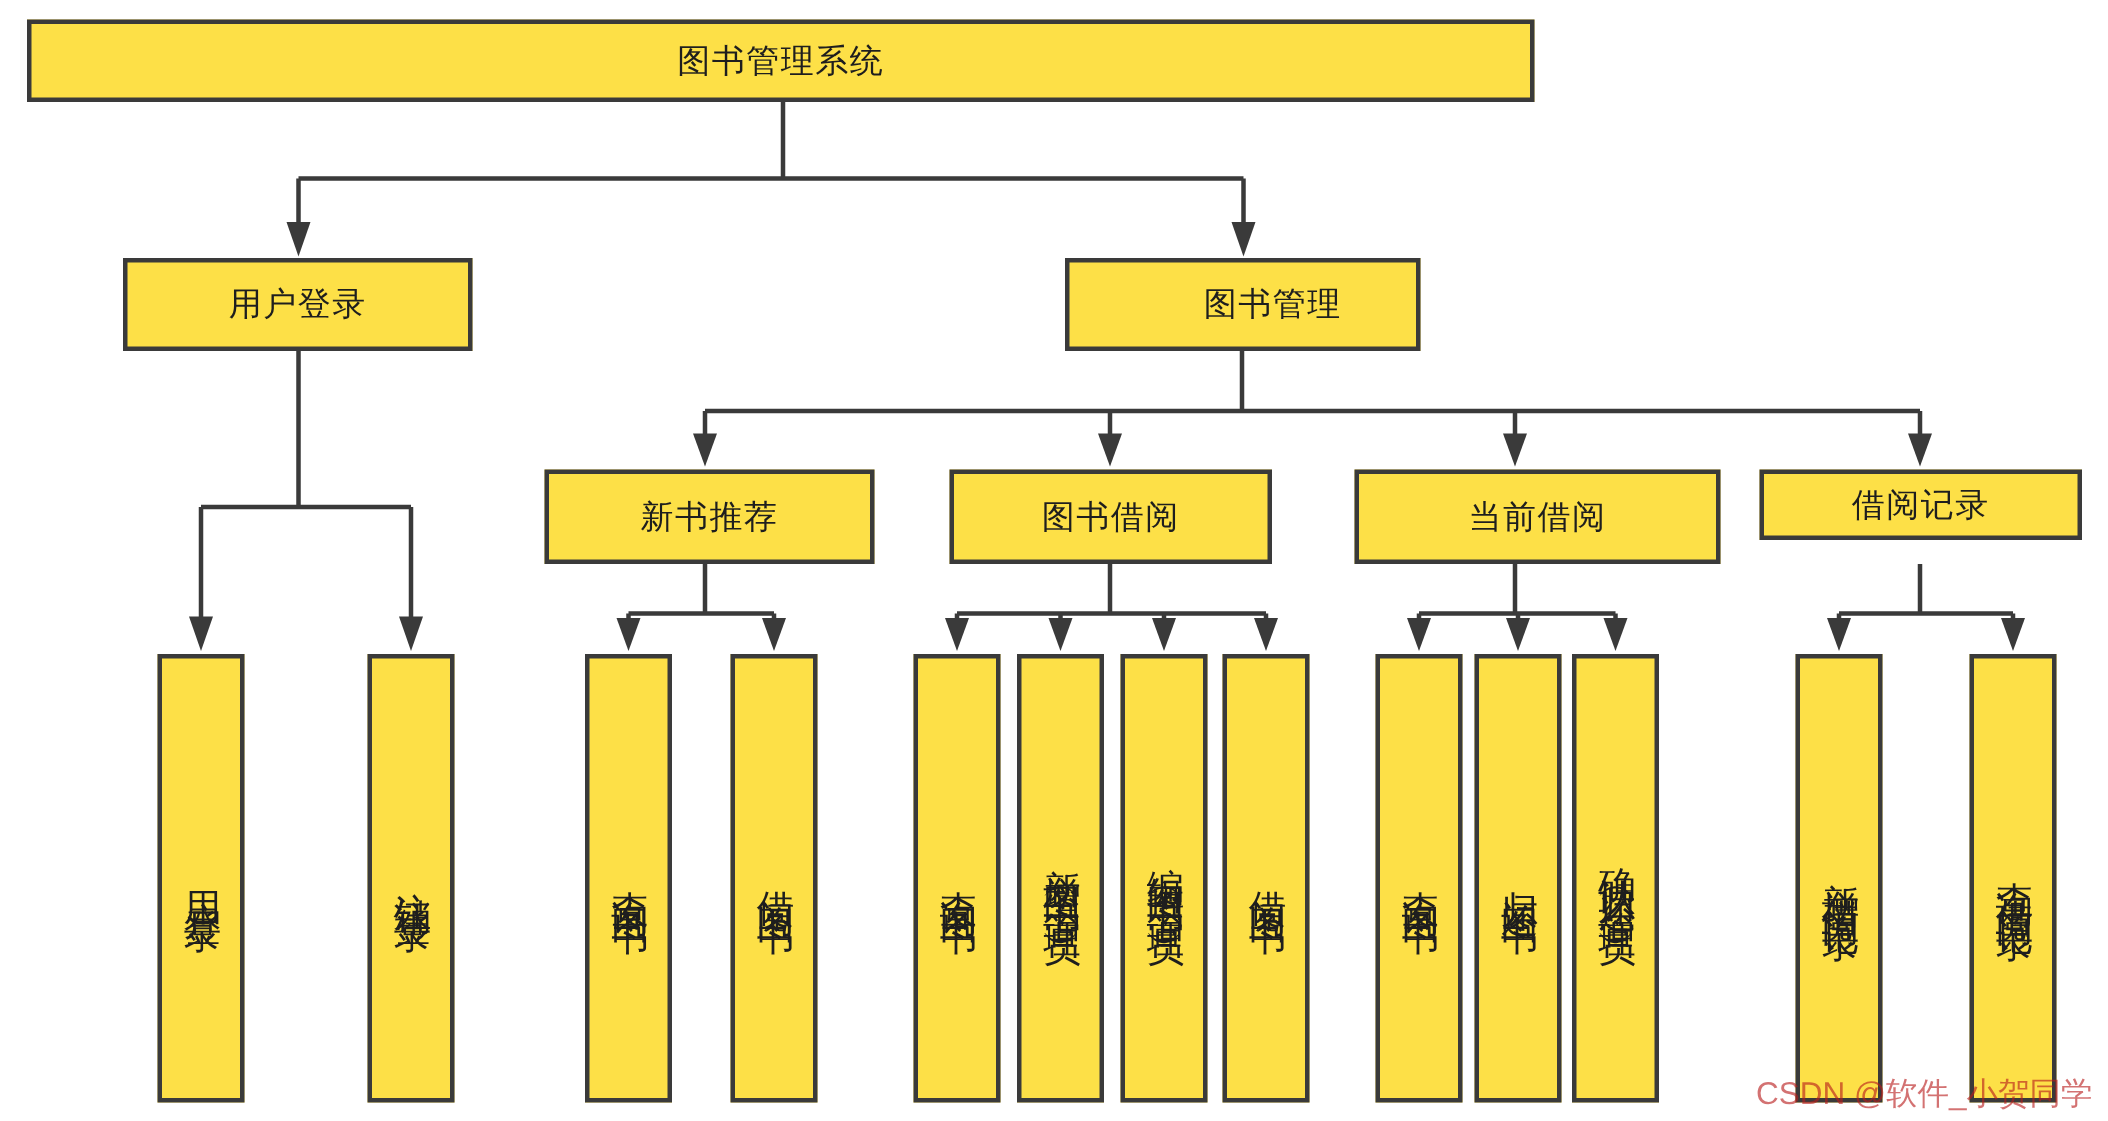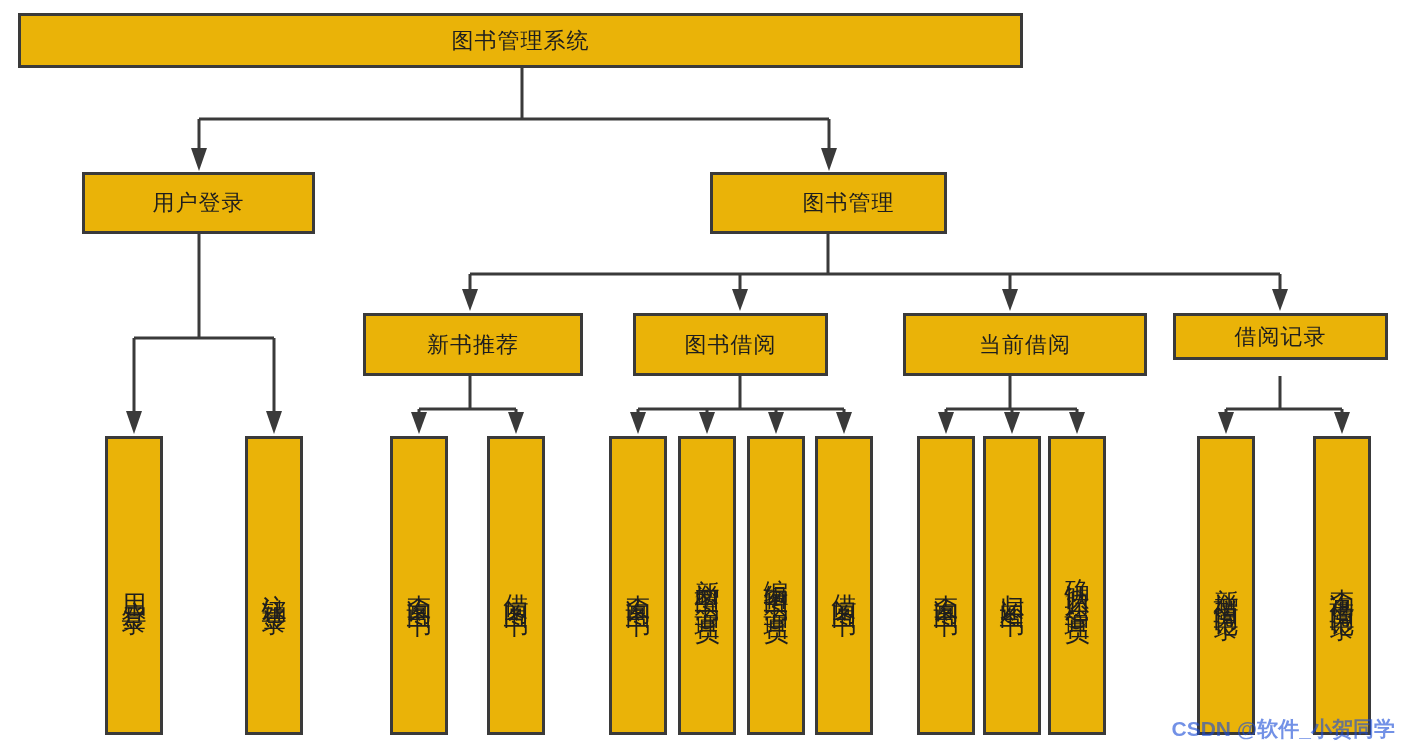--- a/index.html
+++ b/index.html
@@ -18,21 +18,21 @@
   #connectors {
     position: absolute;
     left: 0; top: 0;
     width: 1405px;
     height: 747px;
   }
   .node {
     position: absolute;
     box-sizing: border-box;
     border: 3px solid #3a3a3a;
-    background: #eab308;
+    background: #fde047;
     display: flex;
     align-items: center;
     justify-content: center;
     color: #1e1e1e;
   }
   .hnode {
     font-size: 22px;
     letter-spacing: 1px;
     white-space: nowrap;
   }
@@ -44,25 +44,24 @@
     text-orientation: mixed;
     font-size: 25px;
     letter-spacing: 6px;
     line-height: 1;
   }
   #watermark {
     position: absolute;
     right: 10px;
     bottom: 4px;
     font-size: 21px;
-    color: #1d4ed8;
+    color: #b91c1c;
     opacity: 0.62;
     white-space: nowrap;
     z-index: 10;
-    font-weight: bold;
   }
 </style>
 </head>
 <body>
 
 <div id="canvas">
 
   <svg id="connectors" viewBox="0 0 1405 747" xmlns="http://www.w3.org/2000/svg">
     <g stroke="#3a3a3a" stroke-width="3" fill="none">
 
@@ -102,21 +101,21 @@
       <polygon points="1334,412 1350,412 1342,434"></polygon>
     </g>
   </svg>
 
   <div class="node hnode" style="left:18px; top:13px; width:1005px; height:55px;">图书管理系统</div>
 
   <div class="node hnode" style="left:82px; top:172px; width:233px; height:62px;">用户登录</div>
   <div class="node hnode" style="left:710px; top:172px; width:237px; height:62px;padding-left:40px;">图书管理</div>
 
   <div class="node hnode" style="left:363px; top:313px; width:220px; height:63px;">新书推荐</div>
-  <div class="node hnode" style="left:633px; top:313px; width:195px; height:63px;text-align:right;">图书借阅</div>
+  <div class="node hnode" style="left:633px; top:313px; width:215px; height:63px;text-align:right;">图书借阅</div>
   <div class="node hnode" style="left:903px; top:313px; width:244px; height:63px;">当前借阅</div>
   <div class="node hnode" style="left:1173px; top:313px; width:215px; height:47px;">借阅记录</div>
 
   <div class="node vnode" style="left:105px;">用户登录</div>
   <div class="node vnode" style="left:245px;">注销登录</div>
 
   <div class="node vnode" style="left:390px;">查询图书</div>
   <div class="node vnode" style="left:487px;">借阅图书</div>
 
   <div class="node vnode" style="left:609px;">查询图书</div>

